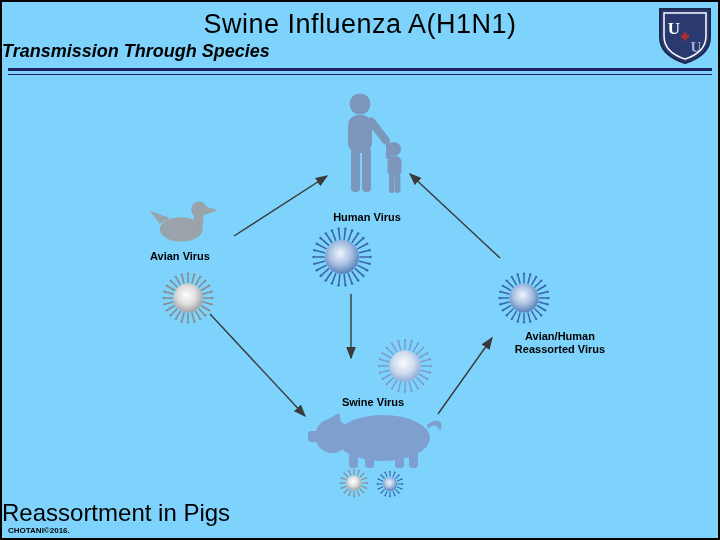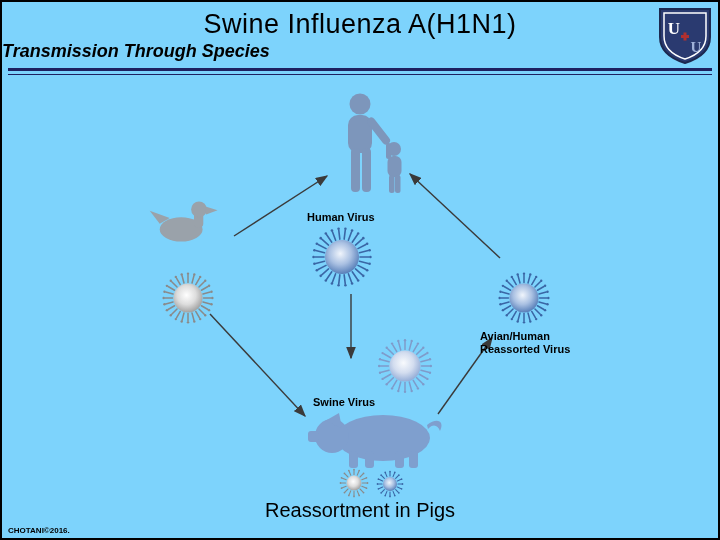--- a/index.html
+++ b/index.html
@@ -4,22 +4,22 @@
 <style>
   *{margin:0;padding:0;box-sizing:border-box}
   html,body{width:720px;height:540px;background:#fff;font-family:"Liberation Sans",sans-serif}
   .slide{position:relative;width:720px;height:540px;background:#7dd3fc;border:2px solid #000;overflow:hidden}
   .title{position:absolute;top:7px;left:0;width:100%;text-align:center;font-size:27px;color:#000;letter-spacing:.5px}
   .subtitle{position:absolute;top:39px;left:0;width:100%;text-align:left;font-size:18px;font-weight:bold;font-style:italic;color:#000}
   .rule{position:absolute;top:66px;left:6px;right:6px;height:7px;border-top:3px solid #1e2160;border-bottom:1px solid #1e2160}
   .arrows{position:absolute;left:0;top:0}
   .arrow{stroke:#3a3a3a;stroke-width:1.4}
   svg.fig,svg.virus,svg.logo{position:absolute}
-  .vlabel{position:absolute;font-size:11px;font-weight:bold;color:#000;line-height:13px}
-  .caption{position:absolute;top:497px;left:0;width:100%;text-align:center;font-size:20px;color:#000}
+  .vlabel{position:absolute;font-size:11px;font-weight:bold;color:#000;text-align:center;line-height:13px}
+  .caption{position:absolute;top:497px;left:0;width:100%;text-align:left;font-size:24px;color:#000}
   .credit{position:absolute;left:6px;top:524px;font-size:8px;font-weight:bold;color:#000}
 </style>
 </head>
 <body>
 
 <div class="slide">
 
   <svg width="0" height="0" style="position:absolute" aria-hidden="true">
     <defs>
       <radialGradient id="gBlue" cx="45%" cy="40%" r="65%">
@@ -396,20 +396,21 @@
         <line x1="3.06" y1="-7.39" x2="4.40" y2="-10.62" stroke="#3a66a5" stroke-width="1.1" stroke-linecap="round"></line>
         <circle cx="4.78" cy="-11.54" r="0.88" fill="#3a66a5"></circle>
         <line x1="5.66" y1="-5.66" x2="8.13" y2="-8.13" stroke="#3a66a5" stroke-width="1.1" stroke-linecap="round"></line>
         <circle cx="8.83" cy="-8.83" r="0.88" fill="#3a66a5"></circle>
         <line x1="7.39" y1="-3.06" x2="10.62" y2="-4.40" stroke="#3a66a5" stroke-width="1.1" stroke-linecap="round"></line>
         <circle cx="11.54" cy="-4.78" r="0.88" fill="#3a66a5"></circle>
       </g>
     <circle r="7" fill="url(#gBlue)"></circle>
   </svg>
 
+  <div class="vlabel" style="left:118px;top:248px;width:120px">Avian Virus</div>
   <div class="vlabel" style="left:305px;top:209px;width:120px">Human Virus</div>
   <div class="vlabel" style="left:311px;top:394px;width:120px">Swine Virus</div>
   <div class="vlabel" style="left:478px;top:328px;width:160px">
     <div>Avian/Human</div>
     <div>Reassorted Virus</div>
   </div>
 
   <div class="caption">Reassortment in Pigs</div>
   <div class="credit">CHOTANI©2016.</div>
 

